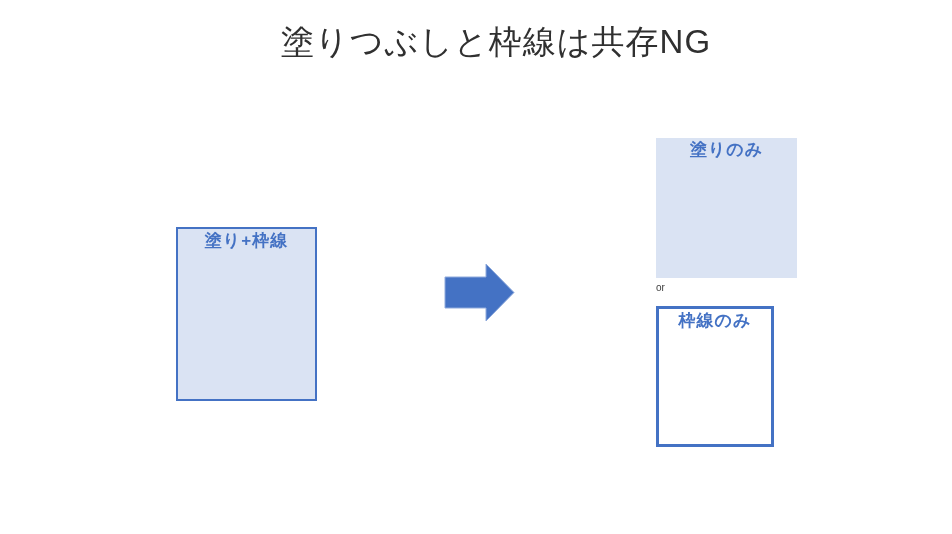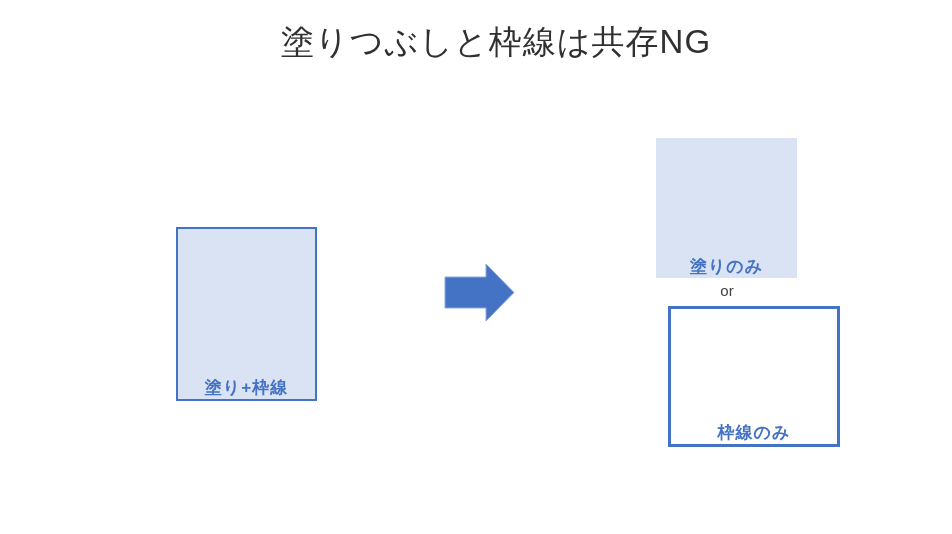--- a/index.html
+++ b/index.html
@@ -29,21 +29,21 @@
     font-size: 33px;
     font-weight: 300;
     letter-spacing: 1px;
     color: var(--title-color);
     font-family: "Liberation Sans", "DejaVu Sans", sans-serif;
     margin-left: 20px;
   }
   .shape-box {
     position: absolute;
     display: flex;
-    align-items: flex-end;
+    align-items: flex-start;
     justify-content: center;
   }
   .box-label {
     font-size: 17px;
     font-weight: bold;
     color: var(--accent-blue);
     letter-spacing: 1px;
   }
   .box-fill-border {
     left: 176px;
@@ -57,33 +57,32 @@
     left: 656px;
     top: 138px;
     width: 141px;
     height: 140px;
     background: var(--light-fill);
     border: none;
   }
   .box-border-only {
     left: 656px;
     top: 306px;
-    width: 172px;
+    width: 118px;
     height: 141px;
     background: #ffffff;
     border: 3px solid var(--accent-blue);
-    margin-left: 12px;
   }
   .or-label {
     position: absolute;
     left: 656px;
     top: 282px;
     width: 142px;
-    text-align: center;
-    font-size: 15px;
+    text-align: left;
+    font-size: 10px;
     color: var(--or-color);
   }
   .arrow-wrap {
     position: absolute;
     left: 444px;
     top: 263px;
     width: 71px;
     height: 59px;
   }
   .arrow-wrap svg { display: block; width: 100%; height: 100%; }

